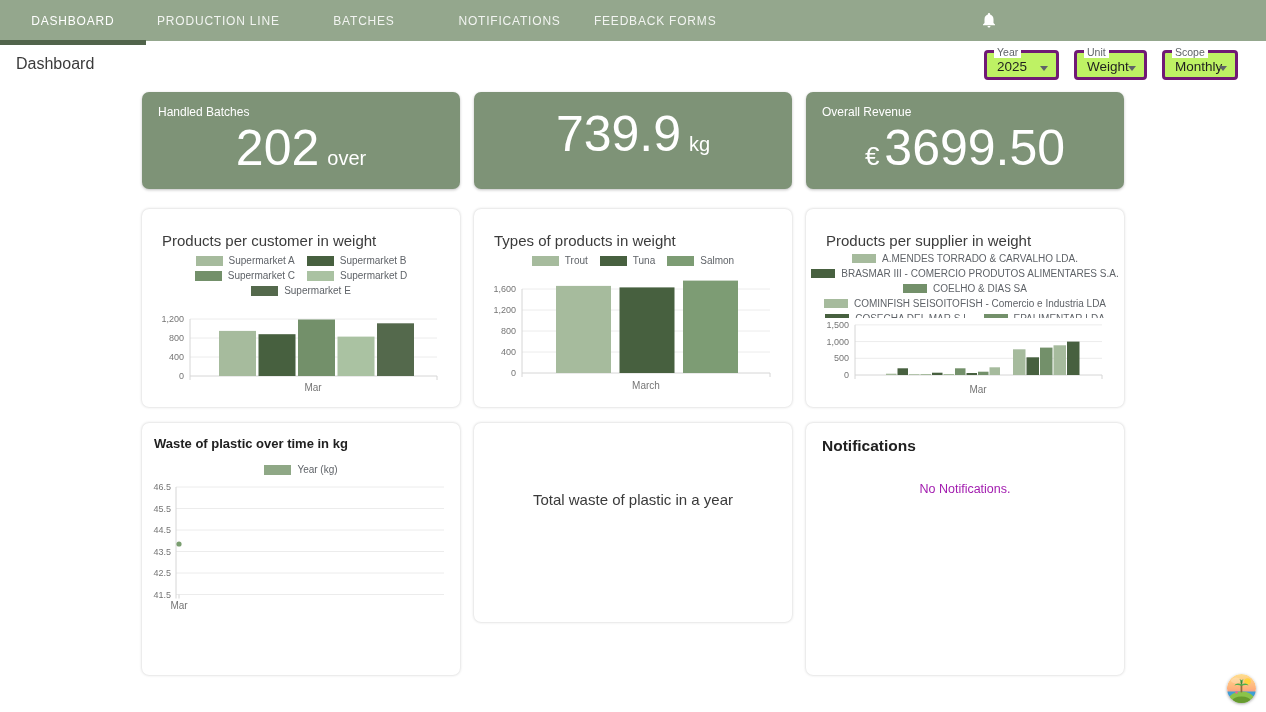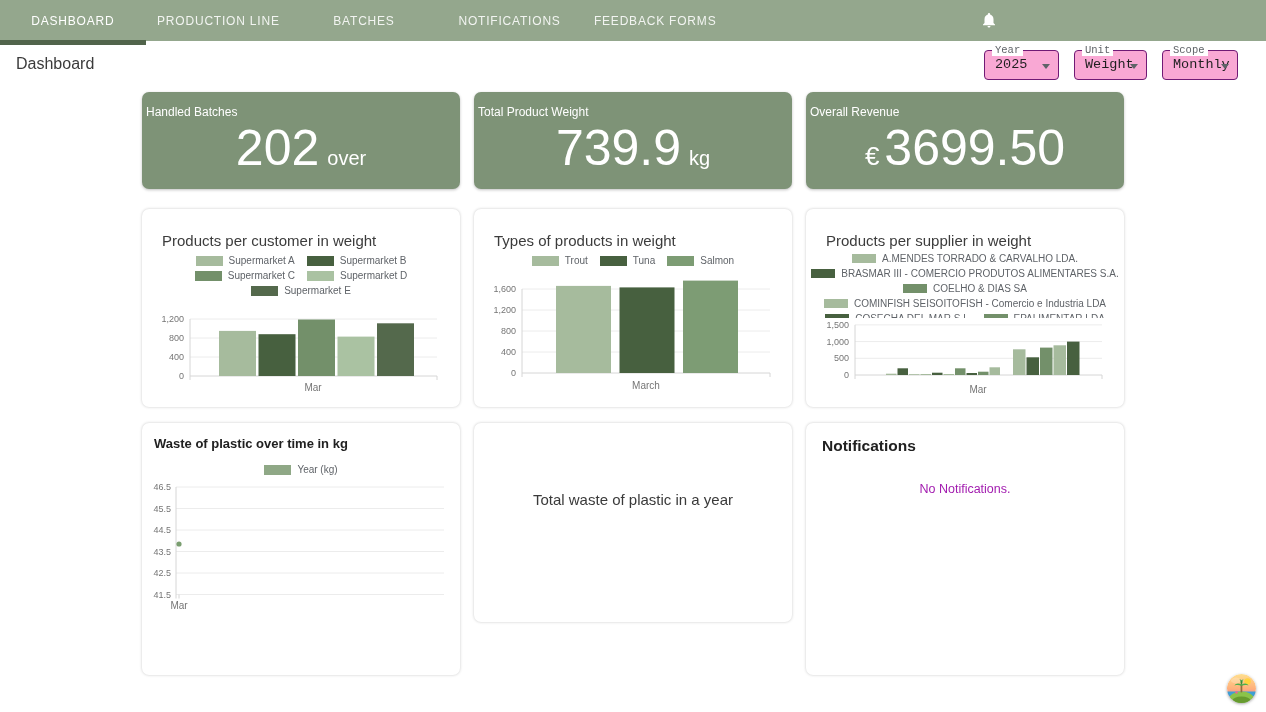--- a/index.html
+++ b/index.html
@@ -12,38 +12,38 @@
              color:rgba(255,255,255,.88); font-size:12px; font-weight:500; letter-spacing:.8px;
              cursor:pointer; position:relative; }
   .nav-tab.active { color:#fff; }
   .nav-tab.active::after { content:""; position:absolute; left:0; right:0; bottom:-4px; height:5px; background:#51644b; }
   .bell { position:absolute; left:980px; top:11px; width:18px; height:18px; cursor:pointer; }
 
   
   .header-row { position:relative; height:49px; }
   .page-title { position:absolute; left:16px; top:14px; font-size:16px; color:#3b3b3b; }
   .filters { position:absolute; right:28px; top:9px; display:flex; gap:15px; }
-  .select-field { position:relative; height:30px; border:1px solid #701a75; border-radius:4px; background:#f9a8d4; cursor:pointer;font-family:Liberation Mono, monospace; }
+  .select-field { position:relative; height:30px; border:3px solid #701a75; border-radius:4px; background:#bef264; cursor:pointer; }
   .select-field .flabel { position:absolute; top:-7px; left:7px; background:#fff; padding:0 3px; font-size:10.5px; color:#5f6368; }
   .select-field .fvalue { display:block; line-height:28px; padding-left:10px; font-size:13.5px; font-weight:500; color:#1f1f1f; }
   .caret { position:absolute; right:8px; top:13px; width:0; height:0;
            border-left:4.5px solid transparent; border-right:4.5px solid transparent; border-top:5px solid #5f6368; }
   .w-year{width:75px} .w-unit{width:73px} .w-scope{width:76px}
 
   
   .content { margin:0 142px; }
   .row { display:grid; grid-template-columns:repeat(3,1fr); gap:14px; }
   .kpi-row { margin-top:2px; height:95px; }
   .charts-row { margin-top:22px; height:198px; }
   .bottom-row { margin-top:16px; align-items:start; }
 
   .card { background:#fff; border-radius:7px; box-shadow:0 0 3px rgba(0,0,0,.22); }
 
   
-  .kpi-card { background:#7e9377; color:#fff; border-radius:7px; padding:13px 4px; box-shadow:0 1px 3px rgba(0,0,0,.25); }
+  .kpi-card { background:#7e9377; color:#fff; border-radius:7px; padding:13px 16px; box-shadow:0 1px 3px rgba(0,0,0,.25); }
   .kpi-label { font-size:12px; font-weight:500; }
   .kpi-value-row { text-align:center; margin-top:2px; line-height:1.1; white-space:nowrap; }
   .kpi-prefix { font-size:26px; margin-right:5px; }
   .kpi-prefix:empty { margin:0; }
   .kpi-value { font-size:50px; }
   .kpi-suffix { font-size:20px; margin-left:8px; }
   .kpi-suffix:empty { margin:0; }
 
   
   .chart-card { position:relative; height:198px; overflow:hidden; }
@@ -112,21 +112,20 @@
 <div class="content">
 
   <div class="row kpi-row">
     <div class="kpi-card">
       <div class="kpi-label">Handled Batches</div>
       <div class="kpi-value-row">
         <span class="kpi-prefix"></span><span class="kpi-value">202</span><span class="kpi-suffix">over</span>
       </div>
     </div>
     <div class="kpi-card">
-      <div class="kpi-label">Total Product Weight</div>
       <div class="kpi-value-row">
         <span class="kpi-prefix"></span><span class="kpi-value">739.9</span><span class="kpi-suffix">kg</span>
       </div>
     </div>
     <div class="kpi-card">
       <div class="kpi-label">Overall Revenue</div>
       <div class="kpi-value-row">
         <span class="kpi-prefix">€</span><span class="kpi-value">3699.50</span><span class="kpi-suffix"></span>
       </div>
     </div>

